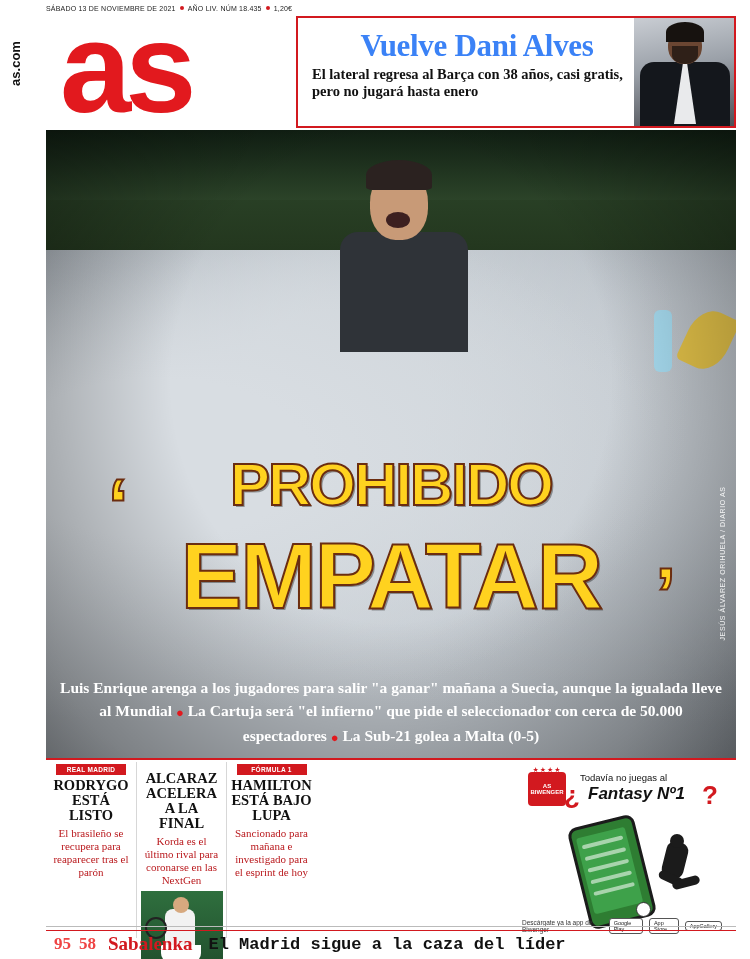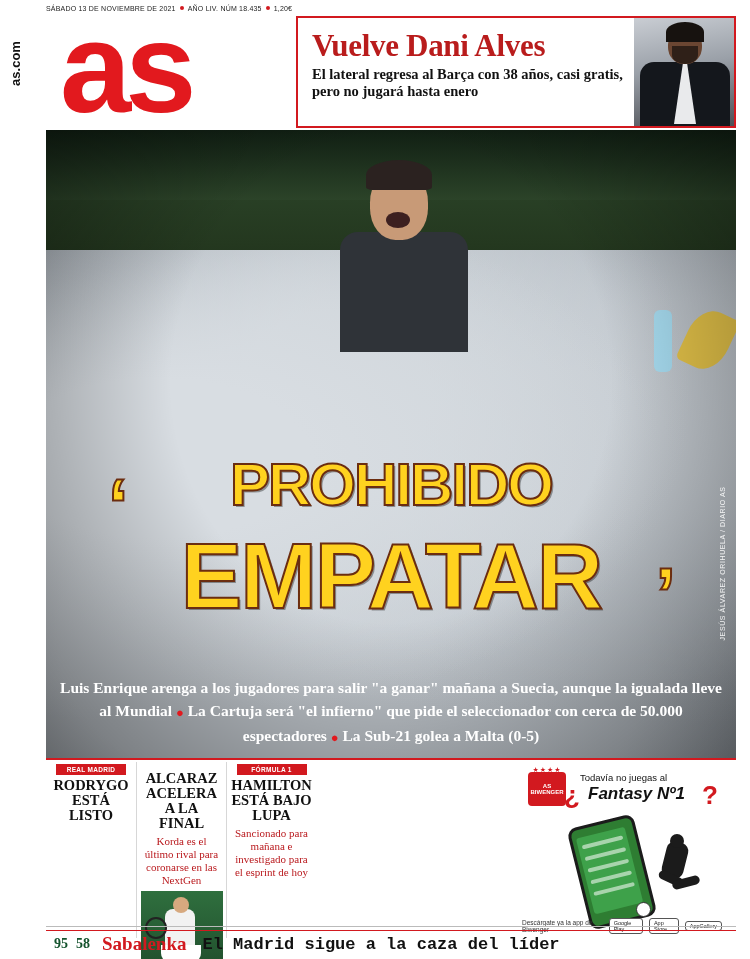--- a/index.html
+++ b/index.html
@@ -72,22 +72,23 @@
   }
   .promo-photo .body{
     position:absolute;left:6px;top:44px;width:90px;height:66px;background:#14171c;border-radius:14px 14px 0 0;
   }
   .promo-photo .shirt{
     position:absolute;left:40px;top:46px;width:22px;height:60px;background:#e9eaec;
     clip-path:polygon(40% 0,60% 0,100% 100%,0 100%);
   }
   .promo-title{
     position:absolute;left:14px;top:10px;width:330px;
-    font-family:"Liberation Serif", serif;font-weight:bold;font-size:31px;color:#b91c1c;
+    font-family:"Liberation Serif", serif;font-weight:bold;font-size:31px;color:#3b82f6;
     letter-spacing:-.3px;
+    text-align:center;
   }
   .promo-sub{
     position:absolute;left:14px;top:48px;width:324px;
     font-family:"Liberation Serif", serif;font-weight:bold;font-size:14.5px;color:#111;line-height:17px;
   }
   .promo-third{
     position:absolute;left:14px;top:88px;width:324px;
     font-family:"Liberation Serif", serif;font-weight:bold;font-size:13px;color:#d2191f;
   }
 
@@ -265,21 +266,21 @@
     display:inline-block;border:1px solid #555;border-radius:3px;padding:1px 4px;font-size:5.5px;color:#222;background:#fff;
   }
 
   
   .bottombar{
     position:absolute;left:46px;top:930px;width:690px;height:26px;
     border-top:1px solid #d2191f;
     display:flex;align-items:center;
   }
   .score{
-    font-family:"Liberation Serif", serif;font-weight:bold;font-size:14px;color:#14532d;margin-left:8px;
+    font-family:"Liberation Serif", serif;font-weight:bold;font-size:17px;color:#ef4444;margin-left:8px;
   }
   .euroliga{
     font-family:"Liberation Serif", serif;font-weight:bold;font-size:19px;color:#d2191f;margin-left:12px;
   }
   .euro-text{
     font-family:Liberation Mono, monospace;font-weight:bold;font-size:17px;color:#111;margin-left:16px;
   }
   .rule-top{position:absolute;left:46px;top:758px;width:690px;height:2px;background:#d2191f;}
   .rule-bottom{position:absolute;left:46px;top:926px;width:690px;height:1px;background:#bbb;}
 </style>
@@ -352,20 +353,21 @@
   </div>
 
   <div class="rule-top"></div>
 
   <div class="lower">
     <div class="cols">
 
       <div class="col">
         <span class="tag">REAL MADRID</span>
         <h3>RODRYGO ESTÁ LISTO</h3>
+        <p>El brasileño se recupera para reaparecer tras el parón</p>
       </div>
 
 
       <div class="col">
         <span class="tag" style="visibility:hidden"></span>
         <h3>ALCARAZ ACELERA A LA FINAL</h3>
         <p>Korda es el último rival para coronarse en las NextGen</p>
         <div class="thumb alcaraz">
           <div class="player-body"></div>
           <div class="player-skirt"></div>

